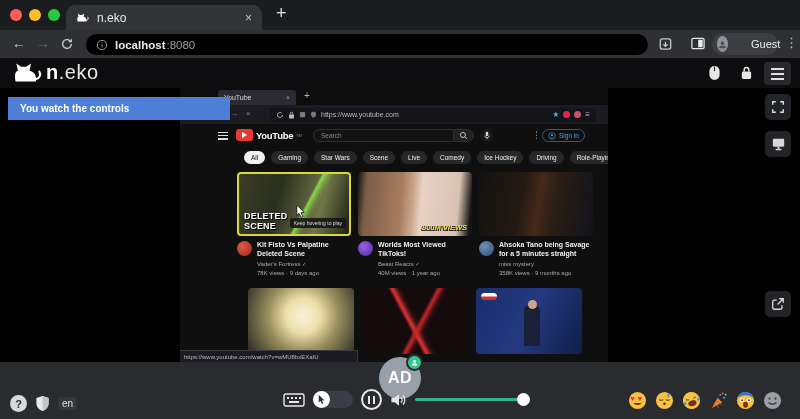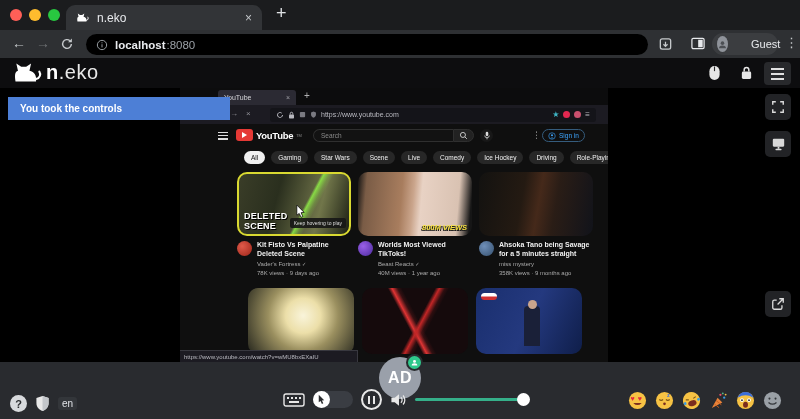--- a/index.html
+++ b/index.html
@@ -84,21 +84,21 @@
     display:flex; align-items:center; justify-content:center; }
   .yt-dots { position:absolute; left:352px; top:6px; color:#aaa; font-size:9px; }
   .yt-signin { position:absolute; left:362px; top:5px; height:13px; padding:0 5px; border:1px solid #355c7d;
     border-radius:7px; color:#3ea6ff; font-size:6.5px; display:flex; align-items:center; gap:3px; }
   .yt-chips { position:absolute; left:64px; top:27px; right:0; display:flex; gap:6px; overflow:hidden; }
   .chip { flex:0 0 auto; background:#272727; color:#f1f1f1; font-size:6.5px; padding:3px 7px; border-radius:8px; white-space:nowrap; }
   .chip.active { background:#f1f1f1; color:#0f0f0f; }
 
   .cards { position:absolute; left:57px; top:48px; display:flex; gap:7px; }
   .card { width:114px; }
-  .thumb { position:relative; width:114px; height:64px; border-radius:10px; overflow:hidden; }
+  .thumb { position:relative; width:114px; height:64px; border-radius:4px; overflow:hidden; }
   .thumb.hovered { border:2px solid #d9d931; }
   .th1 { background:linear-gradient(105deg,#3a3d28 0%,#2a2f1e 35%,#5a5e3c 60%,#71764a 72%,#1c1f14 100%); }
   .th1 .saber { position:absolute; inset:0; background:linear-gradient(118deg, transparent 58%, rgba(140,230,70,.9) 60%, rgba(140,230,70,.25) 64%, transparent 67%); }
   .th2 { background:linear-gradient(95deg,#121212 0%,#7a5c46 8%,#a87d5e 38%,#caa58c 48%,#e8d2c4 55%,#d9c2b2 86%,#161616 97%); }
   .th3 { background:linear-gradient(100deg,#131210 0%,#241a12 38%,#45291a 52%,#2a1d16 66%,#11131a 100%); }
   .thumb-big-label { position:absolute; left:5px; bottom:3px; color:#fff; font-weight:800; font-size:9px;
     line-height:1.05; text-shadow:1px 1px 0 #000; letter-spacing:.2px; }
   .views-overlay { position:absolute; right:5px; bottom:4px; color:#f6e13e; font-weight:800; font-style:italic;
     font-size:7.5px; text-shadow:1px 1px 0 #1a1a1a, -1px 1px 0 #1a1a1a; }
   .hover-tip { position:absolute; right:3px; bottom:6px; background:rgba(22,22,22,.9); color:#ddd;
@@ -228,21 +228,21 @@
         <path d="M4.5 7 V5 a2.5 2.5 0 0 1 5 0 v2" stroke="#e6e6e6" stroke-width="1.6" fill="none"></path>
       </svg>
     <div class="menubox">
         <i></i>
         <i></i>
         <i></i>
       </div>
   </div>
 
   <div class="main">
-    <div class="notification">You took the controls</div>
+    <div class="notification">You watch the controls</div>
 
     <div class="screen">
 
       <div class="ff-tabbar">
         <div class="ff-tab">
           <span class="t">YouTube</span>
           <span class="x">×</span>
         </div>
         <span class="ff-newtab">+</span>
       </div>

